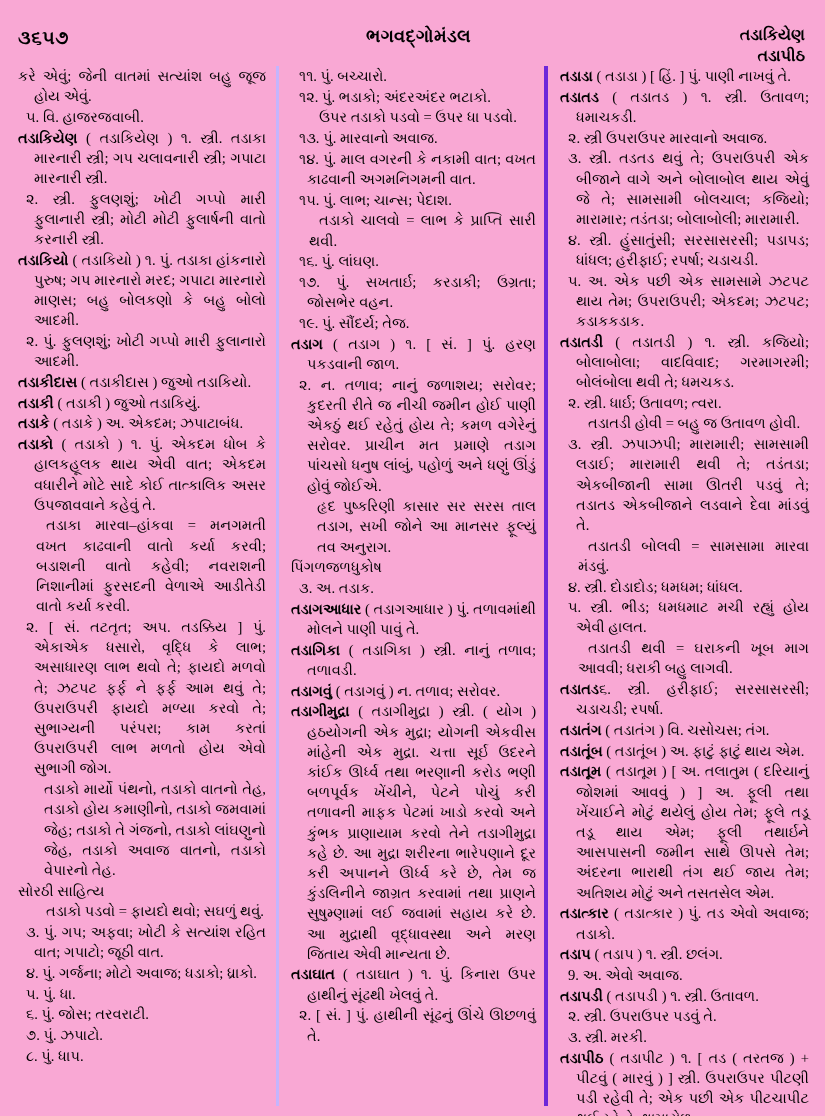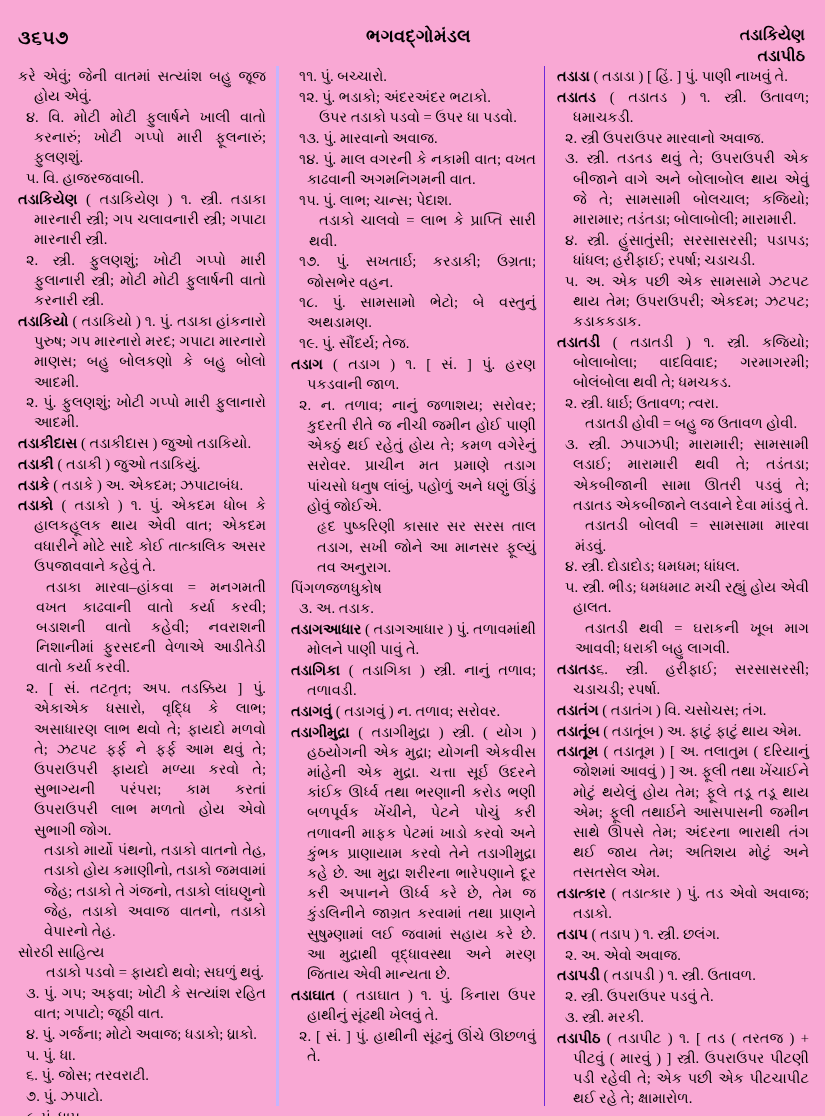--- a/index.html
+++ b/index.html
@@ -66,21 +66,21 @@
   }
   .col {
     position: relative;
     box-sizing: border-box;
     font-size: 14.6px;
     line-height: 1.385;
     font-family: Liberation Serif, serif;
   }
   .col-1 { width: 264px; padding: 0 10px 0 6px; }
   .col-2 { width: 268px; padding: 0 8px 0 12px; border-left: 3px solid #c4b5fd; }
-  .col-3 { width: 269px; padding: 0 4px 0 12px; border-left: 1px solid #6d28d9; }
+  .col-3 { width: 269px; padding: 0 4px 0 12px; border-left: 4px solid #6d28d9; }
 
   .col p {
     margin: 0 0 0.5px 0;
     text-align: justify;
     text-justify: inter-word;
   }
   
   .entry {
     padding-left: 16px;
     text-indent: -16px;
@@ -116,21 +116,20 @@
     <div class="running-title">ભગવદ્ગોમંડલ</div>
     <div class="guide-words">
       <div>તડાકિયેણ</div>
       <div>તડાપીઠ</div>
     </div>
   </div>
 
   <div class="columns">
     <div class="col col-1">
         <p class="plain">કરે એવું; જેની વાતમાં સત્યાંશ બહુ જૂજ હોય એવું.</p>
-        <p class="sense">૪. વિ. મોટી મોટી ફુલાર્ષને ખાલી વાતો કરનારું; ખોટી ગપ્પો મારી ફૂલનારું; ફુલણશું.</p>
         <p class="sense">૫. વિ. હાજરજવાબી.</p>
         <p class="entry"><span class="hw">તડાકિયેણ</span> ( તડાકિયેણ ) ૧. સ્ત્રી. તડાકા મારનારી સ્ત્રી; ગપ ચલાવનારી સ્ત્રી; ગપાટા મારનારી સ્ત્રી.</p>
         <p class="sense">૨. સ્ત્રી. ફુલણશું; ખોટી ગપ્પો મારી ફુલાનારી સ્ત્રી; મોટી મોટી ફુલાર્ષની વાતો કરનારી સ્ત્રી.</p>
         <p class="entry"><span class="hw">તડાકિયો</span> ( તડાકિયો ) ૧. પું. તડાકા હાંકનારો પુરુષ; ગપ મારનારો મરદ; ગપાટા મારનારો માણસ; બહુ બોલકણો કે બહુ બોલો આદમી.</p>
         <p class="sense">૨. પું. ફુલણશું; ખોટી ગપ્પો મારી ફુલાનારો આદમી.</p>
         <p class="entry"><span class="hw">તડાકીદાસ</span> ( તડાકીદાસ ) જુઓ તડાકિયો.</p>
         <p class="entry"><span class="hw">તડાકી</span> ( તડાકી ) જુઓ તડાકિયું.</p>
         <p class="entry"><span class="hw">તડાકે</span> ( તડાકે ) અ. એકદમ; ઝપાટાબંધ.</p>
         <p class="entry"><span class="hw">તડાકો</span> ( તડાકો ) ૧. પું. એકદમ ધોબ કે હાલકહૂલક થાય એવી વાત; એકદમ વધારીને મોટે સાદે કોઈ તાત્કાલિક અસર ઉપજાવવાને કહેવું તે.</p>
         <p class="sub">તડાકા મારવા–હાંકવા = મનગમતી વખત કાઢવાની વાતો કર્યા કરવી; બડાશની વાતો કહેવી; નવરાશની નિશાનીમાં ફુરસદની વેળાએ આડીતેડી વાતો કર્યા કરવી.</p>
@@ -146,22 +145,22 @@
         <p class="sense">૮. પું. ધાપ.</p>
       </div>
     <div class="col col-2">
         <p class="sense">૧૧. પું. બચ્ચારો.</p>
         <p class="sense">૧૨. પું. ભડાકો; અંદરઅંદર ભટાકો.</p>
         <p class="sub">ઉપર તડાકો પડવો = ઉપર ધા પડવો.</p>
         <p class="sense">૧૩. પું. મારવાનો અવાજ.</p>
         <p class="sense">૧૪. પું. માલ વગરની કે નકામી વાત; વખત કાઢવાની અગમનિગમની વાત.</p>
         <p class="sense">૧૫. પું. લાભ; ચાન્સ; પેદાશ.</p>
         <p class="sub">તડાકો ચાલવો = લાભ કે પ્રાપ્તિ સારી થવી.</p>
+        <p class="sense">૧૬. પું. લાંઘણ.</p>
         <p class="sense">૧૭. પું. સખતાર્ઇ; કરડાકી; ઉગ્રતા; જોસભેર વહન.</p>
-        <p class="sense">૧૮. પું. સામસામો ભેટો; બે વસ્તુનું અથડામણ.</p>
         <p class="sense">૧૯. પું. સૌંદર્ય; તેજ.</p>
         <p class="entry"><span class="hw">તડાગ</span> ( તડાગ ) ૧. [ સં. ] પું. હરણ પકડવાની જાળ.</p>
         <p class="sense">૨. ન. તળાવ; નાનું જળાશય; સરોવર; કુદરતી રીતે જ નીચી જમીન હોઈ પાણી એકઠું થઈ રહેતું હોય તે; કમળ વગેરેનું સરોવર. પ્રાચીન મત પ્રમાણે તડાગ પાંચસો ધનુષ લાંબું, પહોળું અને ધણું ઊંડું હોવું જોઈએ.</p>
         <p class="cite">હૃદ પુષ્કરિણી કાસાર સર સરસ તાલ તડાગ, સખી જોને આ માનસર ફૂલ્યું તવ અનુરાગ.</p>
         <p class="cite-source">પિંગળજળધુકોષ</p>
         <p class="sense">૩. અ. તડાક.</p>
         <p class="entry"><span class="hw">તડાગઆધાર</span> ( તડાગઆધાર ) પું. તળાવમાંથી મોલને પાણી પાવું તે.</p>
         <p class="entry"><span class="hw">તડાગિકા</span> ( તડાગિકા ) સ્ત્રી. નાનું તળાવ; તળાવડી.</p>
         <p class="entry"><span class="hw">તડાગવું</span> ( તડાગવું ) ન. તળાવ; સરોવર.</p>
         <p class="entry"><span class="hw">તડાગીમુદ્રા</span> ( તડાગીમુદ્રા ) સ્ત્રી. ( યોગ ) હઠયોગની એક મુદ્રા; યોગની એકવીસ માંહેની એક મુદ્રા. ચત્તા સૂર્ઇ ઉદરને કાંઈક ઊર્ધ્વ તથા ભરણાની કરોડ ભણી બળપૂર્વક ખેંચીને, પેટને પોચું કરી તળાવની માફક પેટમાં ખાડો કરવો અને કુંભક પ્રાણાયામ કરવો તેને તડાગીમુદ્રા કહે છે. આ મુદ્રા શરીરના ભારેપણાને દૂર કરી અપાનને ઊર્ધ્વ કરે છે, તેમ જ કુંડલિનીને જાગ્રત કરવામાં તથા પ્રાણને સુષુમ્ણામાં લઈ જવામાં સહાય કરે છે. આ મુદ્રાથી વૃદ્ધાવસ્થા અને મરણ જિતાય એવી માન્યતા છે.</p>
@@ -182,21 +181,21 @@
         <p class="sub">તડાતડી બોલવી = સામસામા મારવા મંડવું.</p>
         <p class="sense">૪. સ્ત્રી. દોડાદોડ; ધમધમ; ધાંધલ.</p>
         <p class="sense">૫. સ્ત્રી. ભીડ; ધમધમાટ મચી રહ્યું હોય એવી હાલત.</p>
         <p class="sub">તડાતડી થવી = ઘરાકની ખૂબ માગ આવવી; ધરાકી બહુ લાગવી.</p>
         <p class="entry"><span class="hw">તડાતડ</span>૬. સ્ત્રી. હરીફાઈ; સરસાસરસી; ચડાચડી; રપર્ષા.</p>
         <p class="entry"><span class="hw">તડાતંગ</span> ( તડાતંગ ) વિ. ચસોચસ; તંગ.</p>
         <p class="entry"><span class="hw">તડાતૂંબ</span> ( તડાતૂંબ ) અ. ફાટું ફાટું થાય એમ.</p>
         <p class="entry"><span class="hw">તડાતૂમ</span> ( તડાતૂમ ) [ અ. તલાતુમ ( દરિયાનું જોશમાં આવવું ) ] અ. ફૂલી તથા ખેંચાઈને મોટું થયેલું હોય તેમ; ફૂલે તડૂ તડૂ થાય એમ; ફૂલી તથાર્ઇને આસપાસની જમીન સાથે ઊપસે તેમ; અંદરના ભારાથી તંગ થઈ જાય તેમ; અતિશય મોટું અને તસતસેલ એમ.</p>
         <p class="entry"><span class="hw">તડાત્કાર</span> ( તડાત્કાર ) પું. તડ એવો અવાજ; તડાકો.</p>
         <p class="entry"><span class="hw">તડાપ</span> ( તડાપ ) ૧. સ્ત્રી. છલંગ.</p>
-        <p class="sense">૨. અ. એવો અવાજ.</p>
+        <p class="sense">9. અ. એવો અવાજ.</p>
         <p class="entry"><span class="hw">તડાપડી</span> ( તડાપડી ) ૧. સ્ત્રી. ઉતાવળ.</p>
         <p class="sense">૨. સ્ત્રી. ઉપરાઉપર પડવું તે.</p>
         <p class="sense">૩. સ્ત્રી. મરકી.</p>
         <p class="entry"><span class="hw">તડાપીઠ</span> ( તડાપીટ ) ૧. [ તડ ( તરતજ ) + પીટવું ( મારવું ) ] સ્ત્રી. ઉપરાઉપર પીટણી પડી રહેવી તે; એક પછી એક પીટચાપીટ થઈ રહે તે; ક્ષામારોળ.</p>
       </div>
   </div>
 
 </div>
 
 </body></html>

